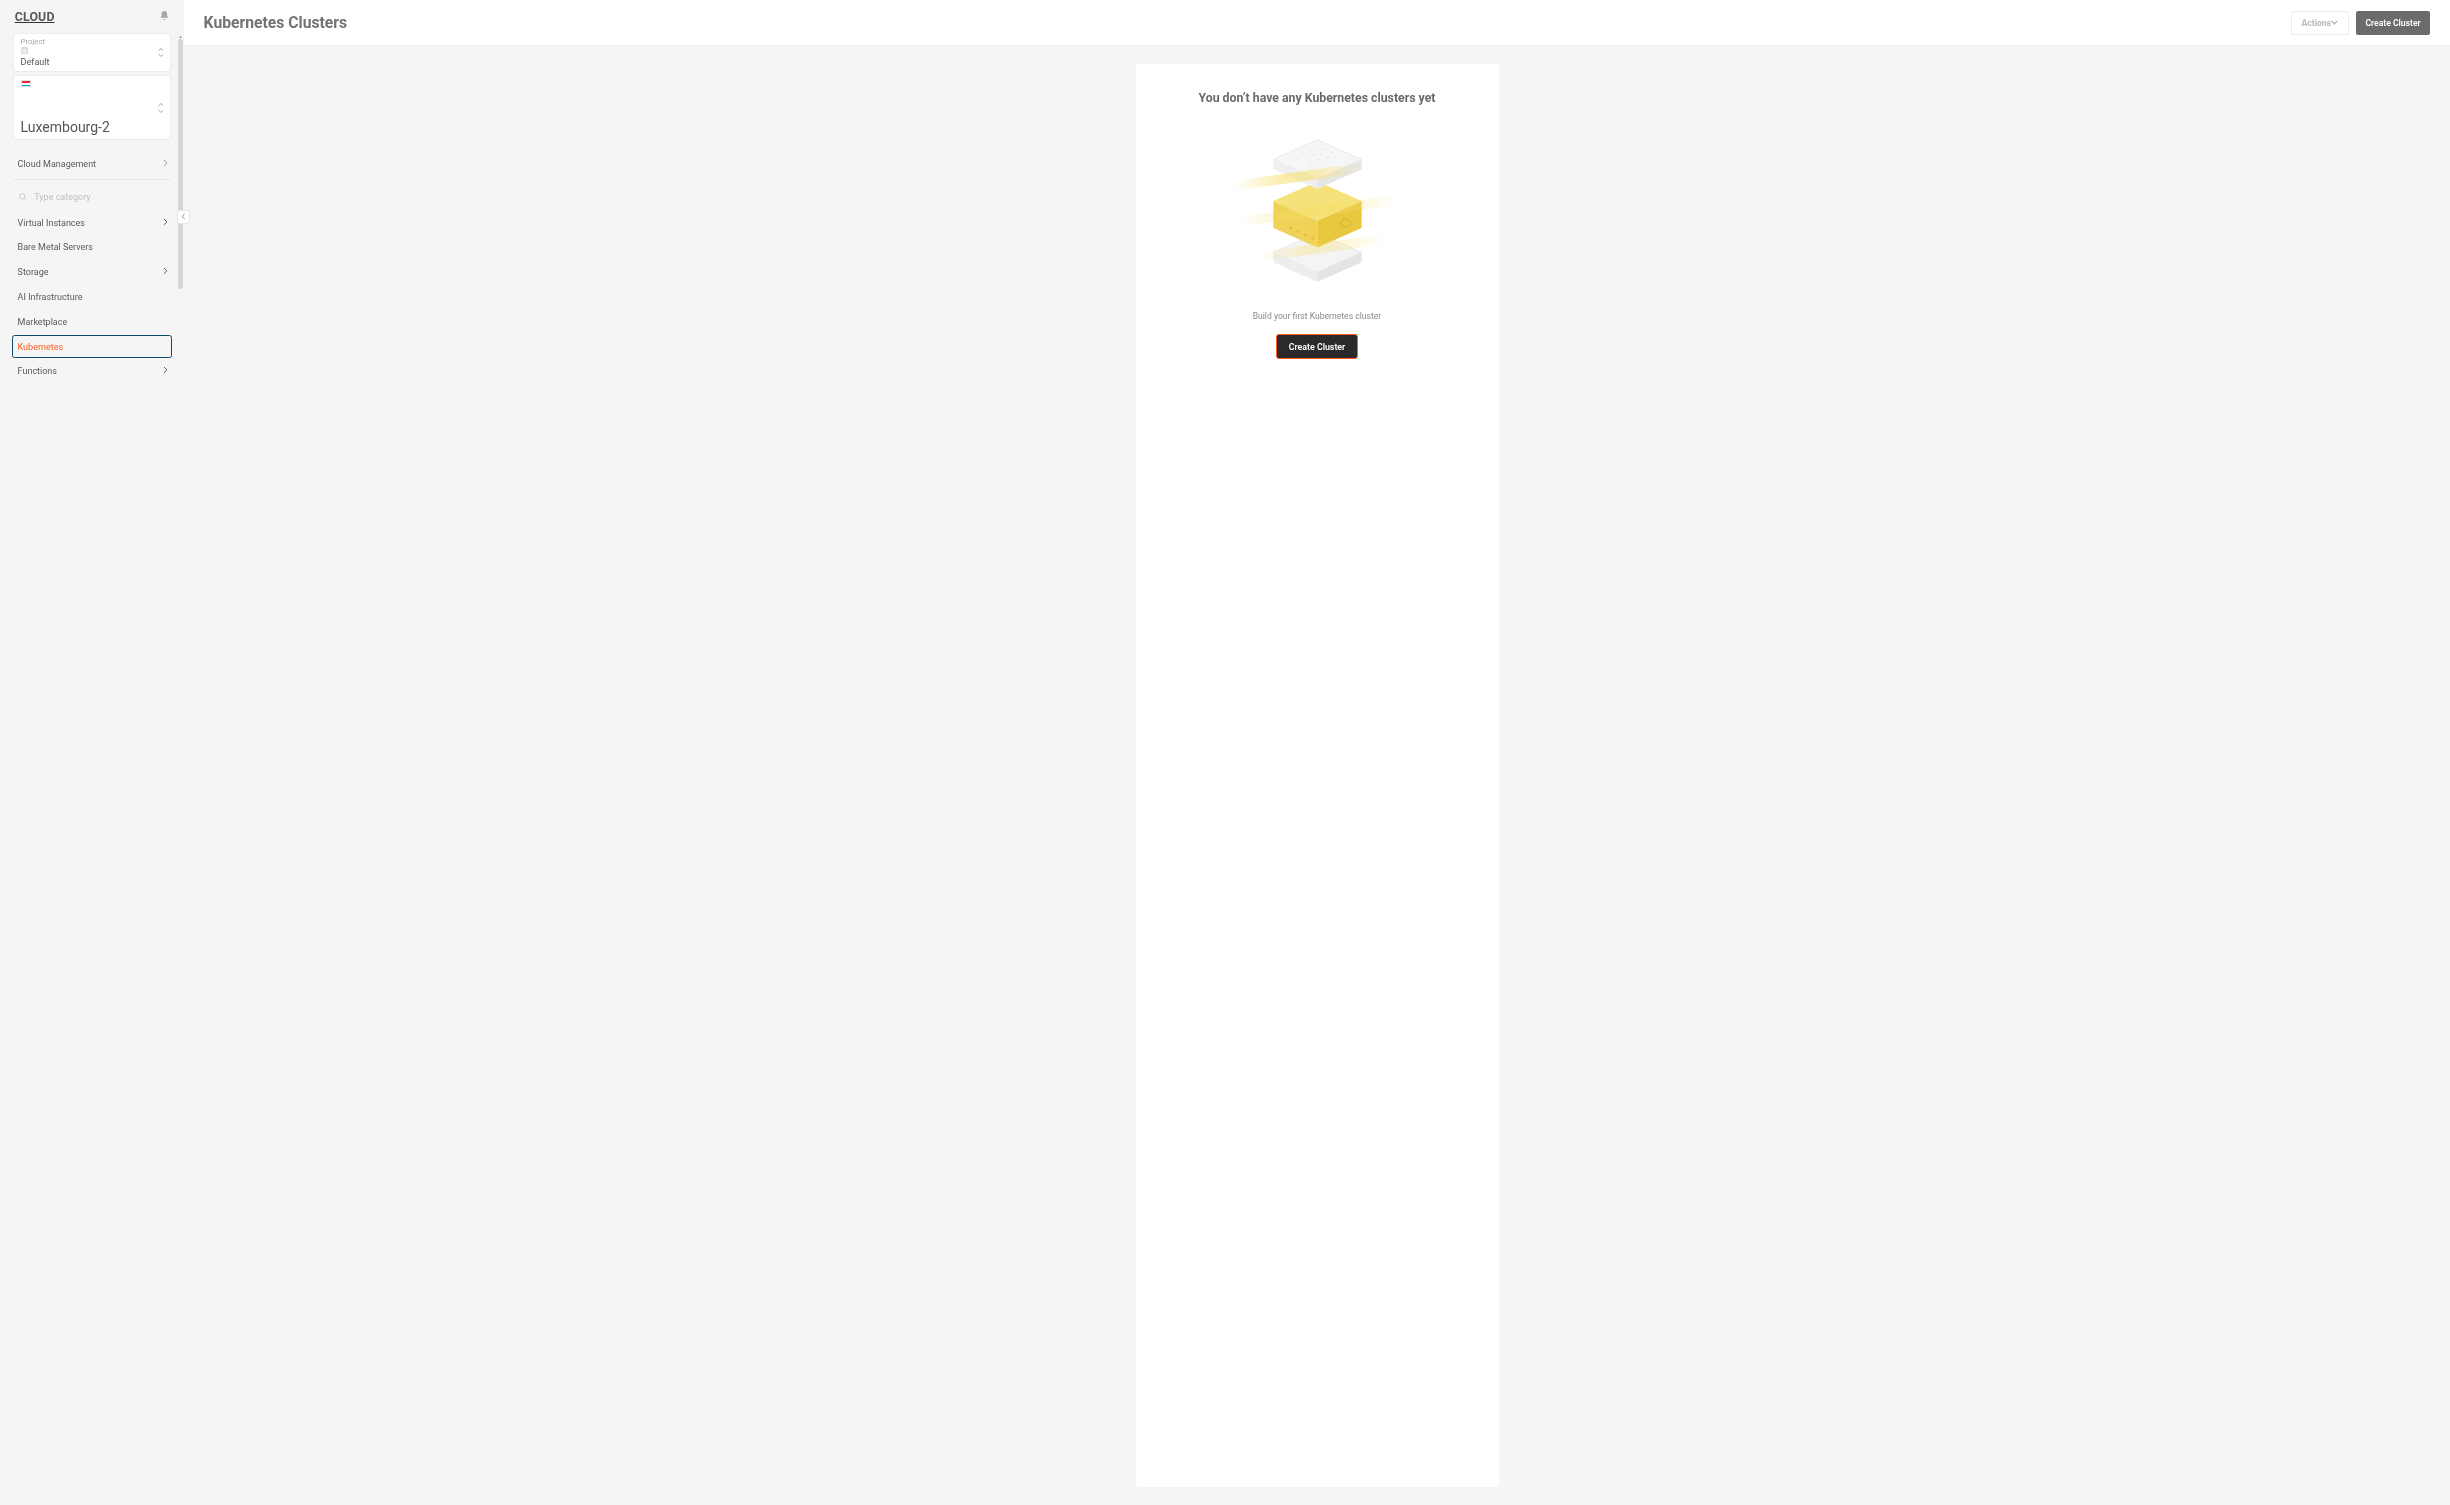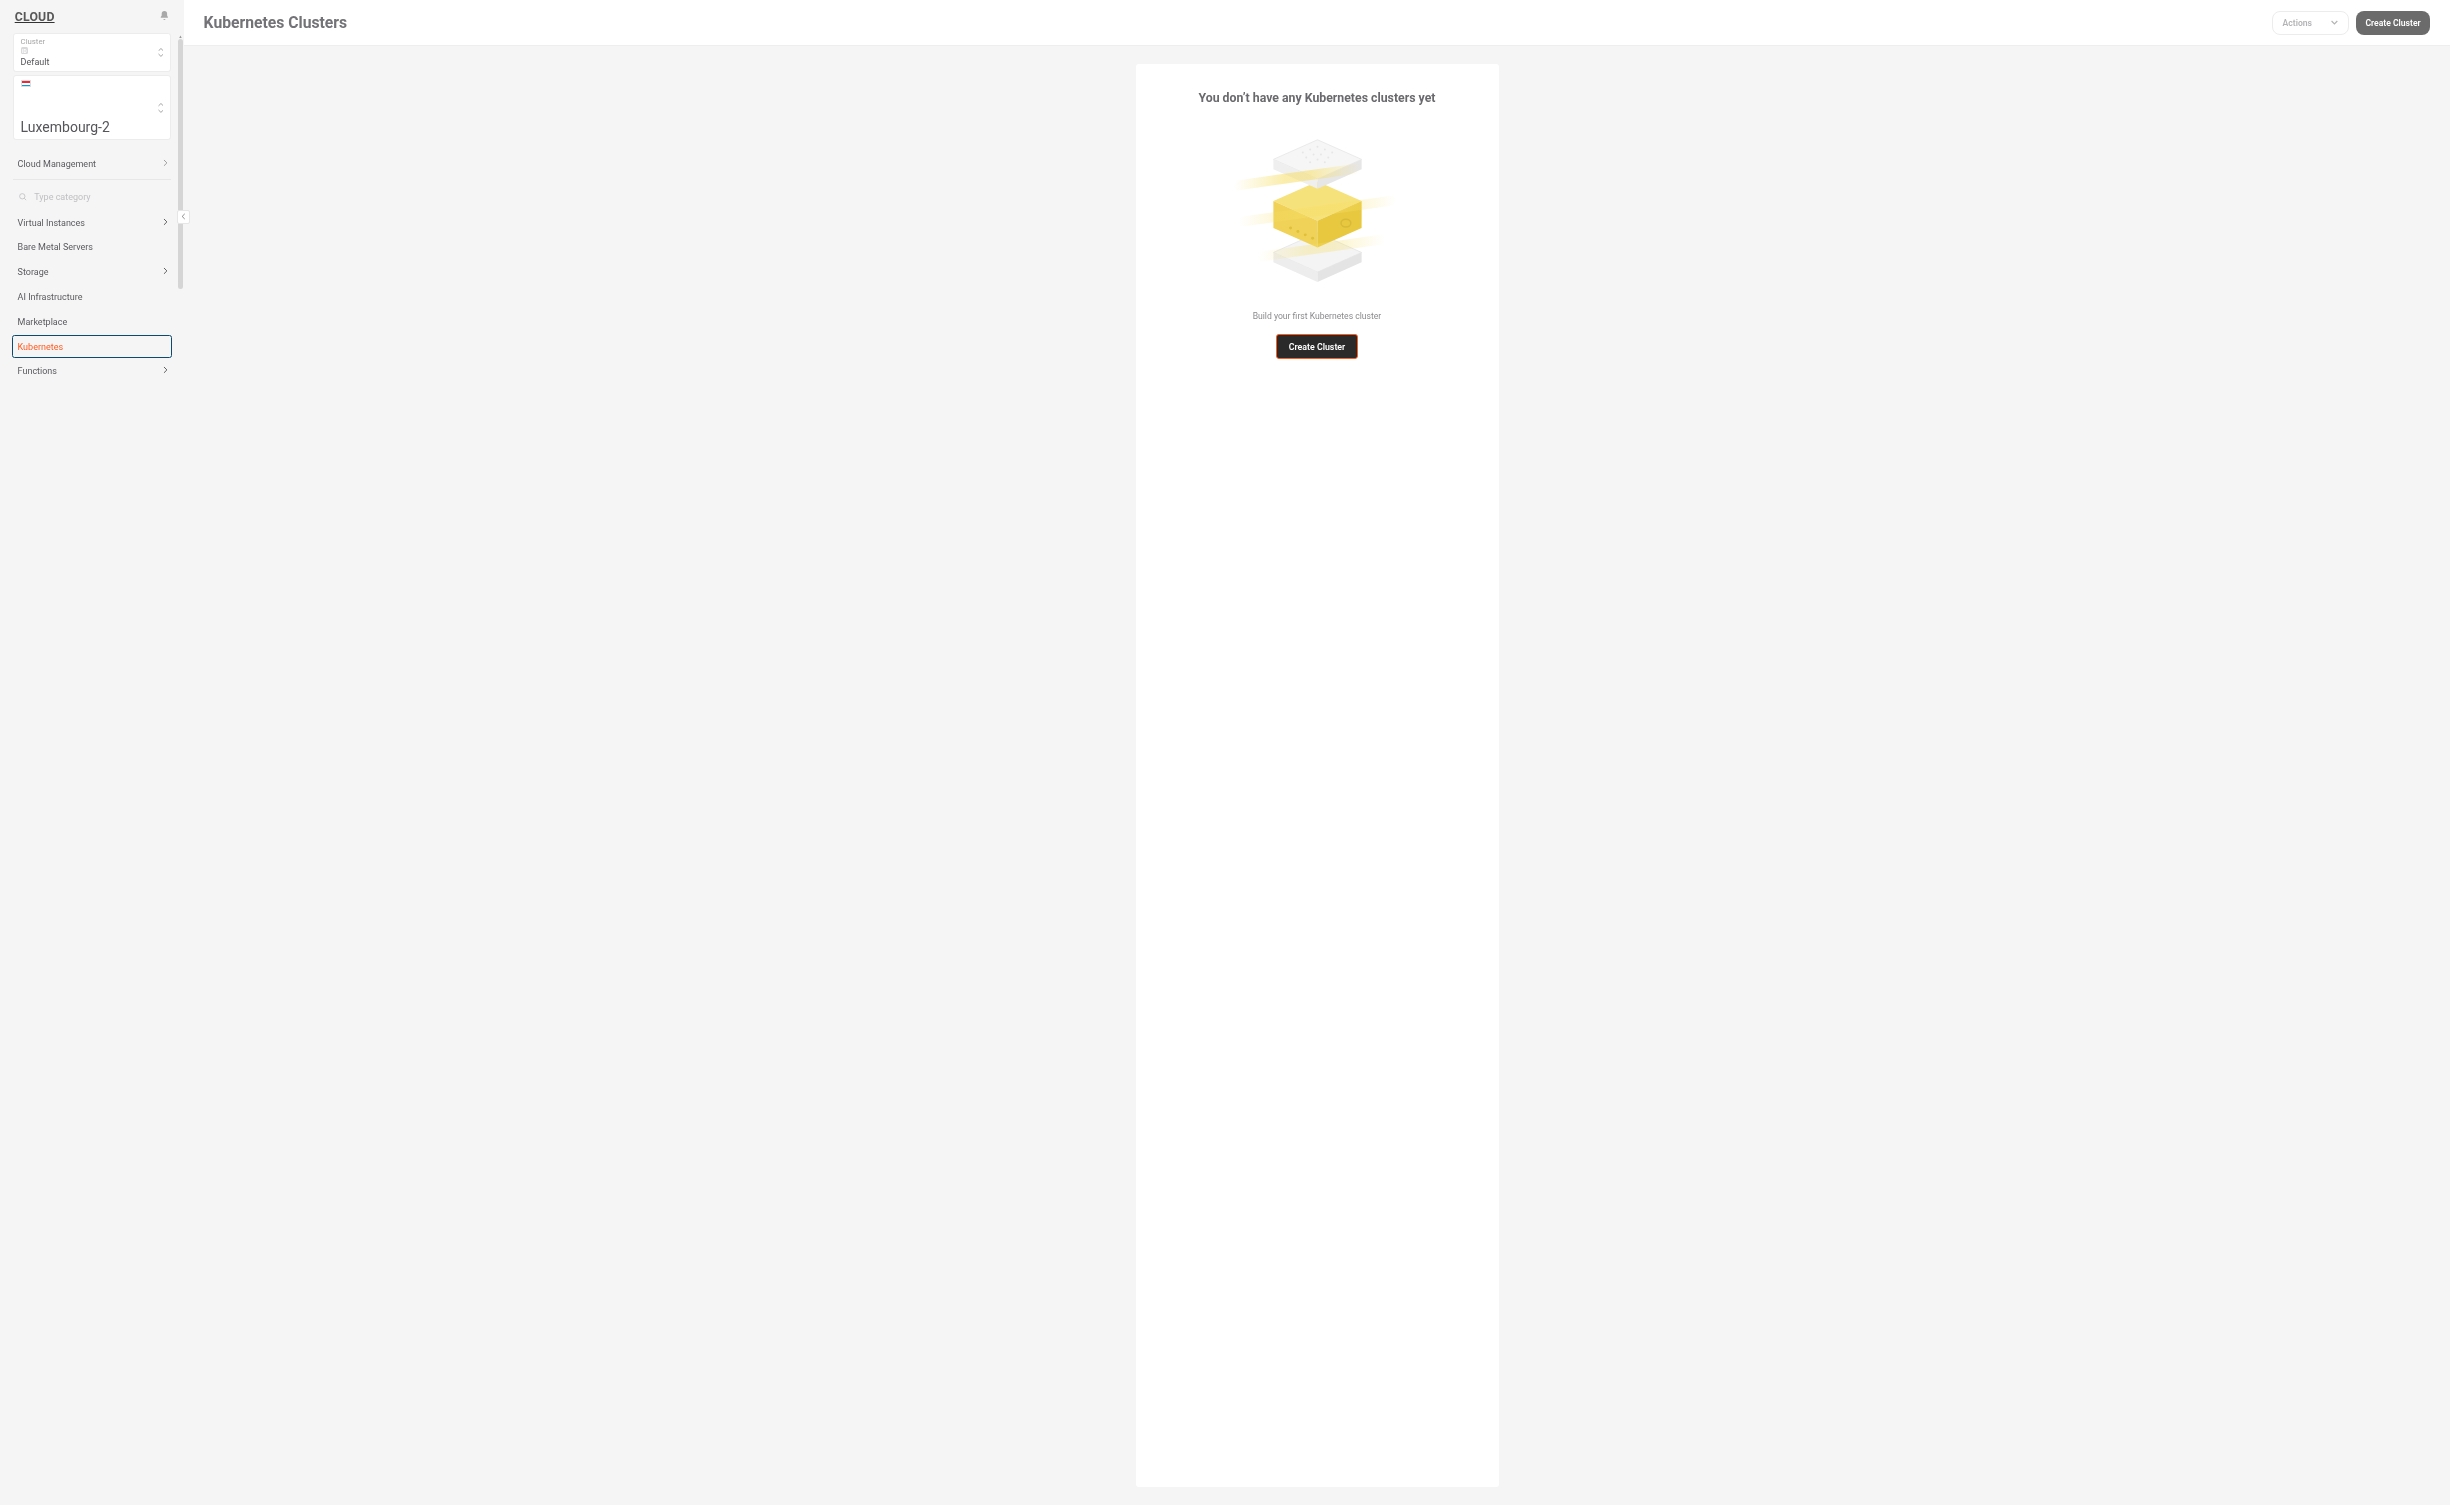--- a/index.html
+++ b/index.html
@@ -42,21 +42,21 @@
   .nav-item { display: flex; justify-content: space-between; align-items: center; padding: 7.4px 3.9px 7.4px 4.9px; font-size: 9px; color: #5a5a5f; cursor: pointer; border-radius: 2.5px; }
   .nav-item.active { color: #ff5a1f; border: 1px solid #0c4a6e; padding: 5.4px 4.9px; margin: 1px -1px; text-align: center; }
   
   .collapse-handle { position: absolute; right: -5.9px; top: 210px; width: 12.7px; height: 13.7px; background: #fff; border: 0.5px solid #e6e6e6; border-radius: 2px; display: flex; align-items: center; justify-content: center; color: #777; z-index: 5; }
   
   
   .main { flex: 1; display: flex; flex-direction: column; }
   .topbar { background: #fff; padding: 10.8px 19.6px; display: flex; justify-content: space-between; align-items: center; border-bottom: 0.5px solid #eee; }
   .page-title { font-size: 15.7px; font-weight: 700; color: #737377; }
   .top-actions { display: flex; gap: 6.9px; }
-  .btn { border-radius: 8px; font-size: 8.6px; font-weight: 600; padding: 5.9px 9.8px; cursor: pointer; border: none; display: inline-flex; align-items: center; gap: 19px; }
+  .btn { border-radius: 2px; font-size: 8.6px; font-weight: 600; padding: 5.9px 9.8px; cursor: pointer; border: none; display: inline-flex; align-items: center; gap: 0; }
   .btn-secondary { background: #fff; color: #b3b3b6; border: 0.5px solid #ececec; }
   .btn-secondary svg { width: 6.9px; height: 4.9px; }
   .btn-primary { background: #6b6b6b; color: #fff; }
   
   .content { flex: 1; padding: 17.6px 19.6px; display: flex; justify-content: center; }
   .empty-card { background: #fff; border-radius: 2.9px; width: 363px; max-width: 100%; padding: 27.4px 19.6px 19.6px; text-align: center; }
   .empty-title { font-size: 12.3px; font-weight: 700; color: #6a6a6e; margin-bottom: 19.6px; }
   .illus-wrap { display: flex; justify-content: center; margin: 9.8px 0 29px; }
   .caption { font-size: 8.6px; color: #8a8a8e; margin-bottom: 12.7px; }
   .btn-dark { background: #2a2a2a; color: #fff; border-radius: 2.9px; font-size: 8.8px; font-weight: 600; padding: 6.9px 11.8px; cursor: pointer; border: 1.2px solid #ff5a1f; outline: none; }
@@ -80,21 +80,21 @@
             <path d="M12 2a6 6 0 0 0-6 6v4.3l-1.7 2.6A1 1 0 0 0 5.1 17h13.8a1 1 0 0 0 .8-1.6L18 12.3V8a6 6 0 0 0-6-6Zm0 20a2.5 2.5 0 0 0 2.45-2h-4.9A2.5 2.5 0 0 0 12 22Z"></path>
           </svg>
       </span>
     </div>
 
     <div class="scroll-area">
       <div class="scroll-content">
 
         <div class="selector-card">
           <div>
-            <div class="label-small">Cluster</div>
+            <div class="label-small">Project</div>
             <div class="value">
               <span class="id-badge">ID</span>
               <span>Default</span>
             </div>
           </div>
           <div class="chev-stack">
             <svg viewBox="0 0 12 8">
                 <path d="M1 6l5-5 5 5" stroke="currentColor" stroke-width="1.6" fill="none"></path>
               </svg>
             <svg viewBox="0 0 12 8">

